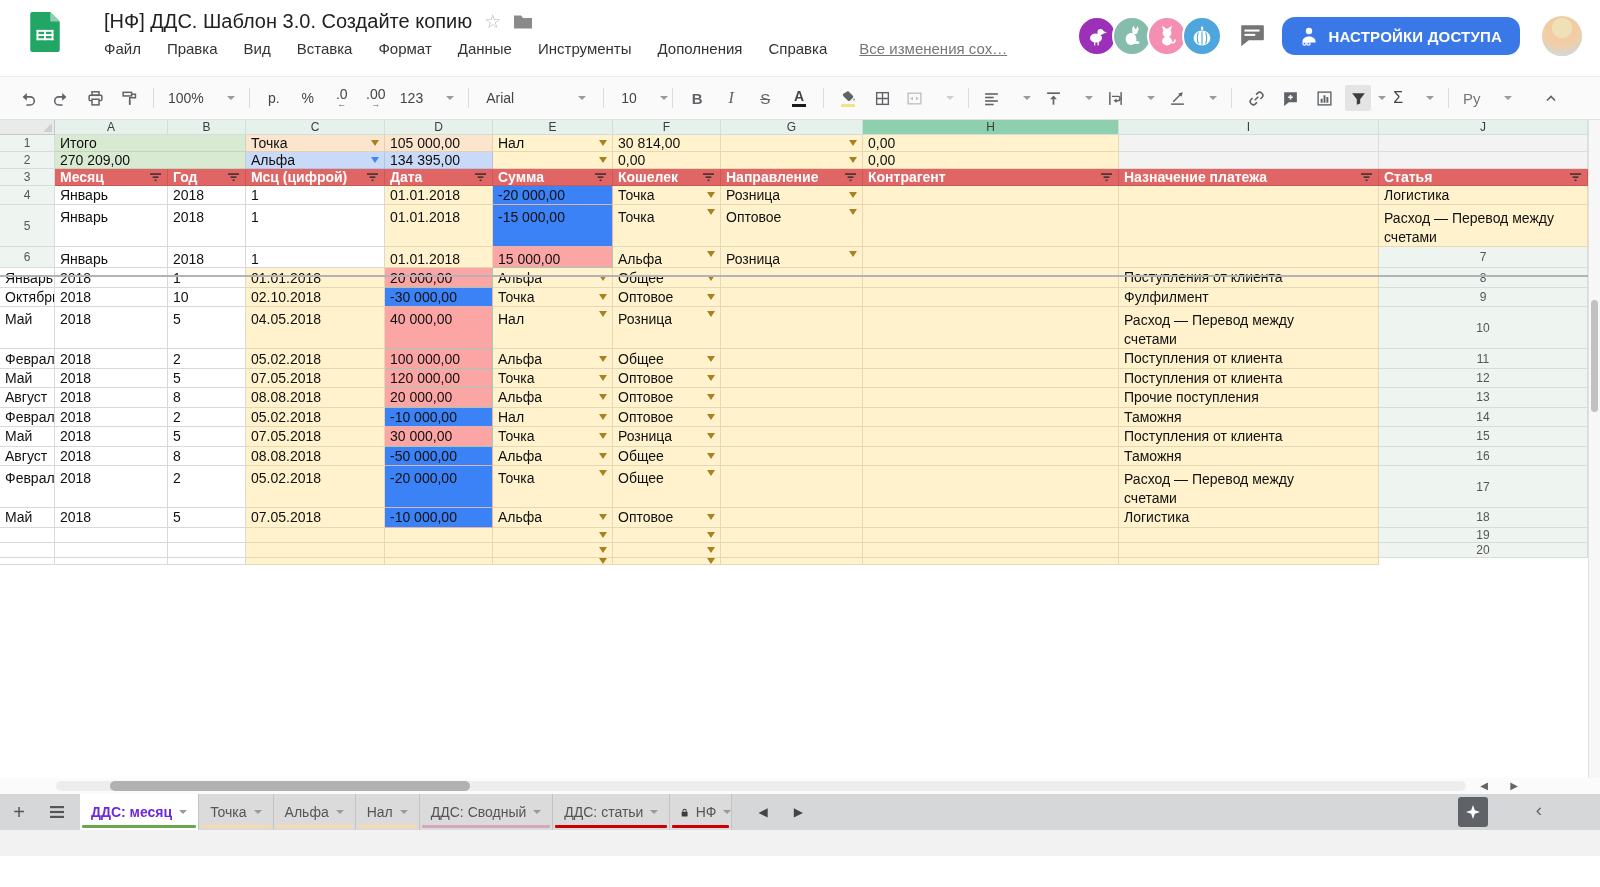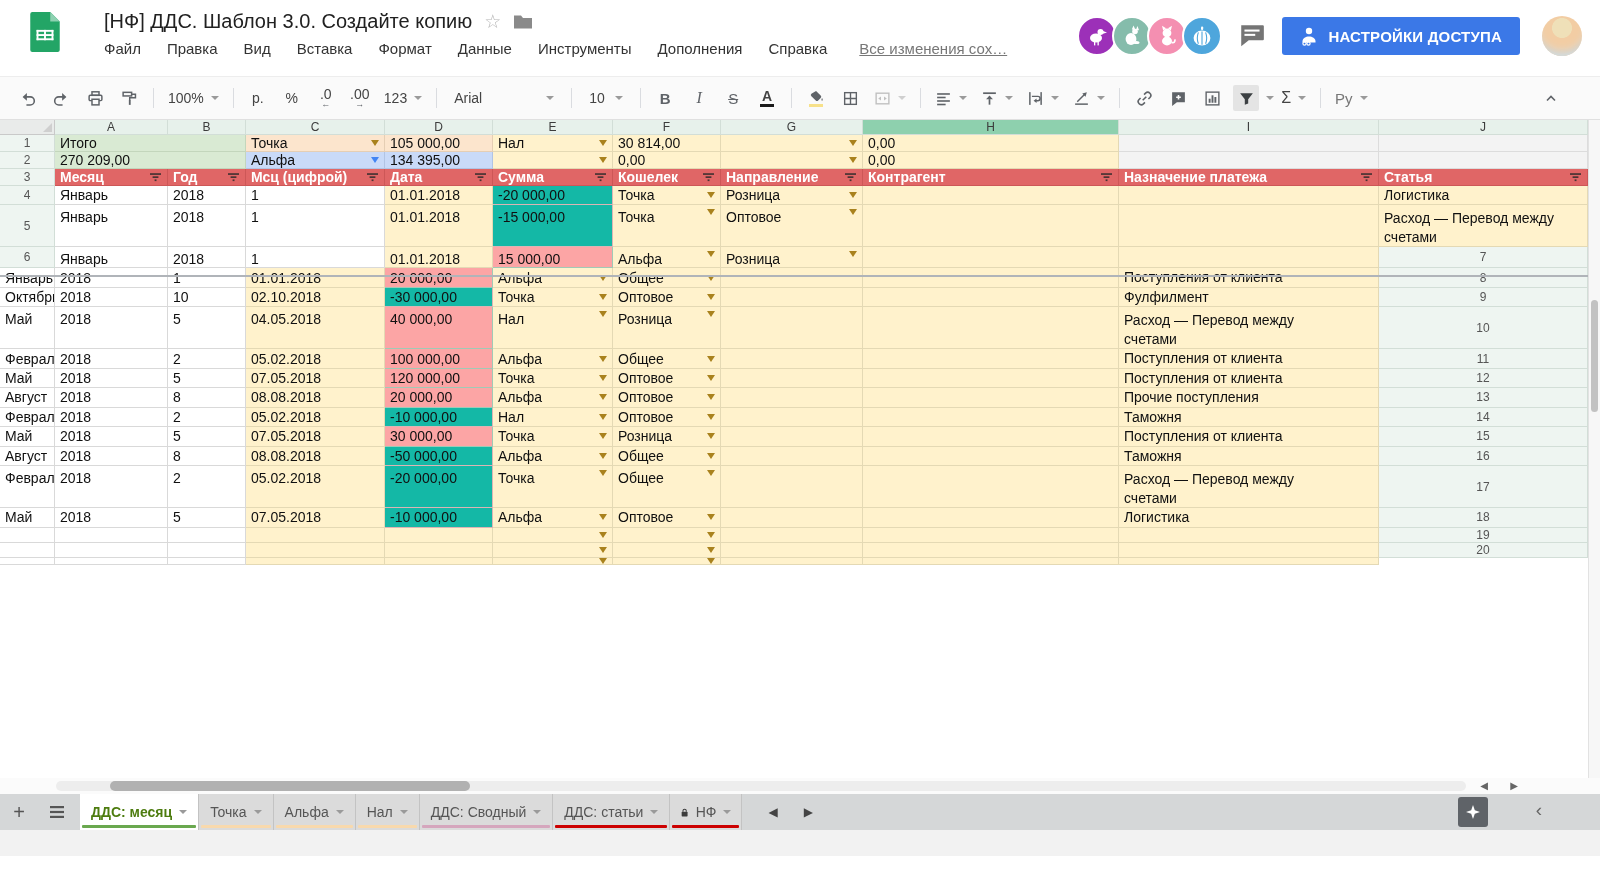--- a/index.html
+++ b/index.html
@@ -14,32 +14,32 @@
   .star{color:#b5b5b5;font-size:19px;cursor:pointer;}
   .folder{display:flex;align-items:center;}
   .menubar{display:flex;align-items:center;gap:26px;margin-top:7px;font-size:15px;color:#333;}
   .menu-item{cursor:pointer;}
   .saved-status{color:#777;text-decoration:underline;margin-left:6px;cursor:pointer;}
   .right-cluster{position:absolute;right:18px;top:16px;display:flex;align-items:center;}
   .avatars{display:flex;}
   .avatar{width:36px;height:36px;border-radius:50%;border:2px solid #fff;margin-left:-5px;
     display:flex;align-items:center;justify-content:center;}
   .comment-btn{margin-left:16px;background:none;border:none;cursor:pointer;padding:0;display:flex;}
-  .share-btn{margin-left:16px;height:38px;background:#3b78e7;color:#fff;border:none;border-radius:3px;
+  .share-btn{margin-left:16px;height:38px;background:#3b78e7;color:#fff;border:none;border-radius:13px;
     font-family:"Liberation Sans",sans-serif;font-size:15px;font-weight:bold;letter-spacing:.2px;
     display:flex;align-items:center;gap:10px;padding:8px 18px;cursor:pointer;}
   .user-avatar{margin-left:22px;width:40px;height:40px;border-radius:50%;
     background:radial-gradient(circle at 50% 30%,#efe0b8 0 28%,#f2cda4 30% 60%,#dfb183 100%);
     box-shadow:inset 0 -10px 8px -6px #cfe0ea;cursor:pointer;}
 
   
   .toolbar{height:44px;background:#fafafa;border-top:1px solid #ededed;border-bottom:1px solid #e0e0e0;
     display:flex;align-items:center;padding:0 10px;box-sizing:border-box;color:#5f6368;}
   .tb{height:26px;min-width:26px;border:none;background:transparent;display:flex;align-items:center;
-    justify-content:center;gap:4px;margin:0 4px;padding:0 3px;border-radius:2px;cursor:pointer;
+    justify-content:center;gap:20px;margin:0 4px;padding:0 3px;border-radius:2px;cursor:pointer;
     color:#5f6368;font-family:"Liberation Sans",sans-serif;font-size:14px;}
   .tb.active{background:#e4e4e4;}
   .sep{width:1px;height:20px;background:#dadce0;margin:0 7px;flex:0 0 auto;}
   .caret{width:0;height:0;border-left:4px solid transparent;border-right:4px solid transparent;
     border-top:4px solid #9a9a9a;margin-left:3px;}
   .lbl{font-size:14px;color:#444;}
   .b-bold{font-weight:bold;font-size:15px;color:#5f6368;}
   .b-italic{font-style:italic;font-family:"Liberation Serif",serif;font-size:16px;}
   .b-strike{text-decoration:line-through;font-size:15px;}
   .stack{display:flex;flex-direction:column;align-items:center;line-height:1;}
@@ -68,21 +68,21 @@
   .corner:after{content:"";position:absolute;right:2px;bottom:2px;border-left:9px solid transparent;
     border-bottom:9px solid #cfcfcf;}
   .colhead{background:#e7f1eb;justify-content:center;font-size:12px;color:#3c3c3c;
     border-color:#d2ded7;padding:0;}
   .colhead.sel{background:#8ed0ae;}
   .rownum{background:#eef5f1;justify-content:center;font-size:12px;color:#555;border-color:#d2ded7;}
   .bg-yellow{background:#fff2cc;border-color:#e4d9b4;}
   .bg-green{background:#d9ead3;border-color:#c3d6bc;}
   .bg-peach{background:#fce5cd;border-color:#e5ceb4;}
   .bg-blue{background:#c9daf8;border-color:#b1c4e4;}
-  .bg-neg{background:#14b8a6;border-color:#ddb4b4;}
+  .bg-neg{background:#3b82f6;border-color:#ddb4b4;}
   .bg-pos{background:#fca5a5;border-color:#a0cab6;}
   .bg-gray{background:#f3f3f3;border-color:#dcdcdc;}
   .redhead{background:#e06666;border-color:#cd5757;color:#fff;font-weight:bold;font-size:14px;}
   .redhead .flt{margin-left:auto;flex:0 0 auto;}
   .arr{width:0;height:0;border-left:4.5px solid transparent;border-right:4.5px solid transparent;
     border-top:6px solid #a9821d;margin-left:auto;flex:0 0 auto;}
   .arr.blue{border-top-color:#4285f4;}
   .top{align-items:flex-start;padding-top:4px;}
   .jin{width:200px;white-space:normal;line-height:1.32;}
   .freeze-line{position:absolute;left:0;top:155px;width:1588px;height:2px;background:#b0b4b9;z-index:4;}
@@ -97,24 +97,24 @@
   .hs-arrow{position:absolute;top:1px;font-size:10px;color:#666;cursor:pointer;line-height:14px;}
 
   
   .tabbar{position:relative;height:36px;background:#d5d7d8;display:flex;align-items:stretch;}
   .bar-btn{width:38px;border:none;background:transparent;color:#555;font-size:20px;cursor:pointer;
     display:flex;align-items:center;justify-content:center;padding:0;}
   .tabs{display:flex;margin-left:4px;}
   .tab{position:relative;display:flex;align-items:center;gap:7px;padding:0 11px;background:#dbdbdb;
     border-right:1px solid #c3c3c3;font-size:14px;color:#555;cursor:pointer;white-space:nowrap;}
   .tab .ul{position:absolute;left:2px;right:2px;bottom:2px;height:3px;border-radius:1px;}
-  .tab.active{background:#fff;color:#4d7c0f;font-weight:bold;}
+  .tab.active{background:#fff;color:#6d28d9;font-weight:bold;}
   .tab .tcaret{width:0;height:0;border-left:4px solid transparent;border-right:4px solid transparent;
     border-top:4px solid #9a9a9a;}
-  .tab.clipped{width:50px;overflow:hidden;padding-right:10px;}
+  .tab.clipped{width:50px;overflow:hidden;padding-right:0;}
   .tab-nav{display:flex;align-items:center;gap:26px;margin-left:26px;color:#444;font-size:12px;}
   .tab-nav span{cursor:pointer;}
   .explore{position:absolute;right:112px;top:3px;width:30px;height:30px;background:#5f6368;border:none;
     border-radius:3px;display:flex;align-items:center;justify-content:center;cursor:pointer;}
   .collapse-btn{position:absolute;right:52px;top:4px;background:none;border:none;font-size:19px;
     color:#666;cursor:pointer;}
   .bottom-filler{height:26px;background:#f2f2f2;}
 </style>
 </head>
 <body>

